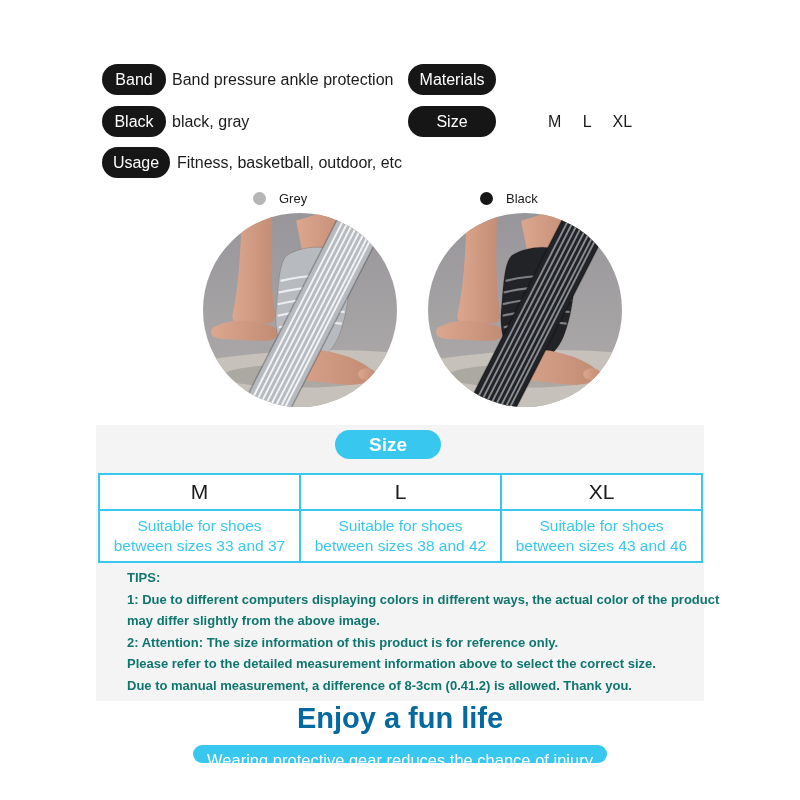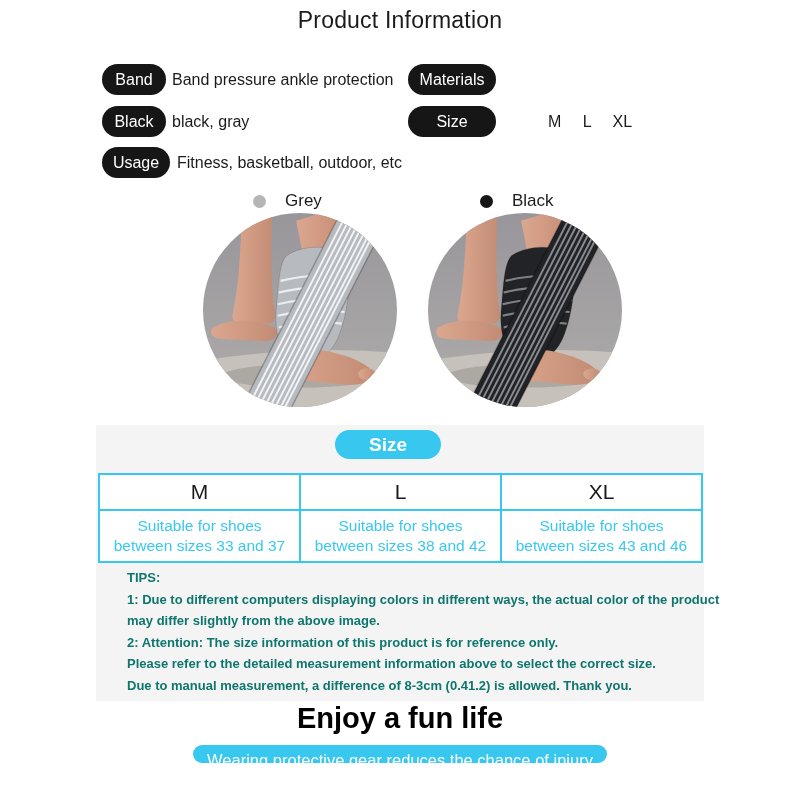--- a/index.html
+++ b/index.html
@@ -17,21 +17,21 @@
   #p-size{left:408px;top:106px;width:88px;}
   #p-usage{left:102px;top:147px;width:68px;}
 
   .val{position:absolute;height:31px;line-height:31px;font-size:16px;color:#1b1b1b;white-space:nowrap;}
   #v-name{left:172px;top:64px;}
   #v-materials{left:500px;top:64px;width:190px;text-align:center;}
   #v-color{left:172px;top:106px;}
   #v-size{left:500px;top:106px;width:180px;text-align:center;word-spacing:17px;}
   #v-usage{left:177px;top:147px;}
 
-  .variant-label{position:absolute;font-size:17px;color:#1b1b1b;display:flex;align-items:center;gap:19px;}
+  .variant-label{position:absolute;font-size:13px;color:#1b1b1b;display:flex;align-items:center;gap:13px;}
   #lbl-grey{left:253px;top:191px;}
   #lbl-black{left:480px;top:191px;}
   .dot{width:13px;height:13px;border-radius:50%;display:inline-block;background:#999;}
 
   .photo{position:absolute;top:213px;width:194px;height:194px;border-radius:50%;overflow:hidden;}
   #photo-grey{left:203px;--brace:#b7bbc0;--stripe:#f2f3f5;}
   #photo-black{left:428px;--brace:#222327;--stripe:#888b8f;}
   .photo svg{display:block;width:194px;height:194px;}
 
   .panel{position:absolute;left:96px;top:425px;width:608px;height:276px;background:#f4f4f5;}
@@ -42,30 +42,29 @@
   .size-table th{height:32px;background:#ffffff;border:2px solid #38c8ef;
                  font-size:21px;font-weight:400;color:#1b1b1b;text-align:center;}
   .size-table td{height:46px;background:#ffffff;border:2px solid #38c8ef;color:#38c8ef;
                  font-size:15.5px;text-align:center;line-height:20px;padding:2px 10px;}
 
   .tips{position:absolute;left:127px;top:567px;font-size:13px;font-weight:700;
         color:#0f766e;line-height:21.5px;}
   .tips div{white-space:nowrap;}
 
   .enjoy{position:absolute;top:702px;left:0;width:800px;text-align:center;
-         font-size:29px;font-weight:700;color:#000000;}
+         font-size:29px;font-weight:700;color:#0369a1;}
   .banner{position:absolute;left:193px;top:745px;width:414px;height:18px;background:#38c8ef;
           border-radius:15px;color:#ffffff;font-size:16.5px;text-align:center;line-height:30px;}
 </style>
 </head>
 <body>
 
 <div class="page">
 
-  <div class="title">Product Information</div>
 
   <div class="pill" id="p-name">Band</div>
   <div class="val" id="v-name">Band pressure ankle protection</div>
   <div class="pill" id="p-materials">Materials</div>
   <div class="pill" id="p-color">Black</div>
   <div class="val" id="v-color">black, gray</div>
   <div class="pill" id="p-size">Size</div>
   <div class="val" id="v-size">M L XL</div>
   <div class="pill" id="p-usage">Usage</div>
   <div class="val" id="v-usage">Fitness, basketball, outdoor, etc</div>

